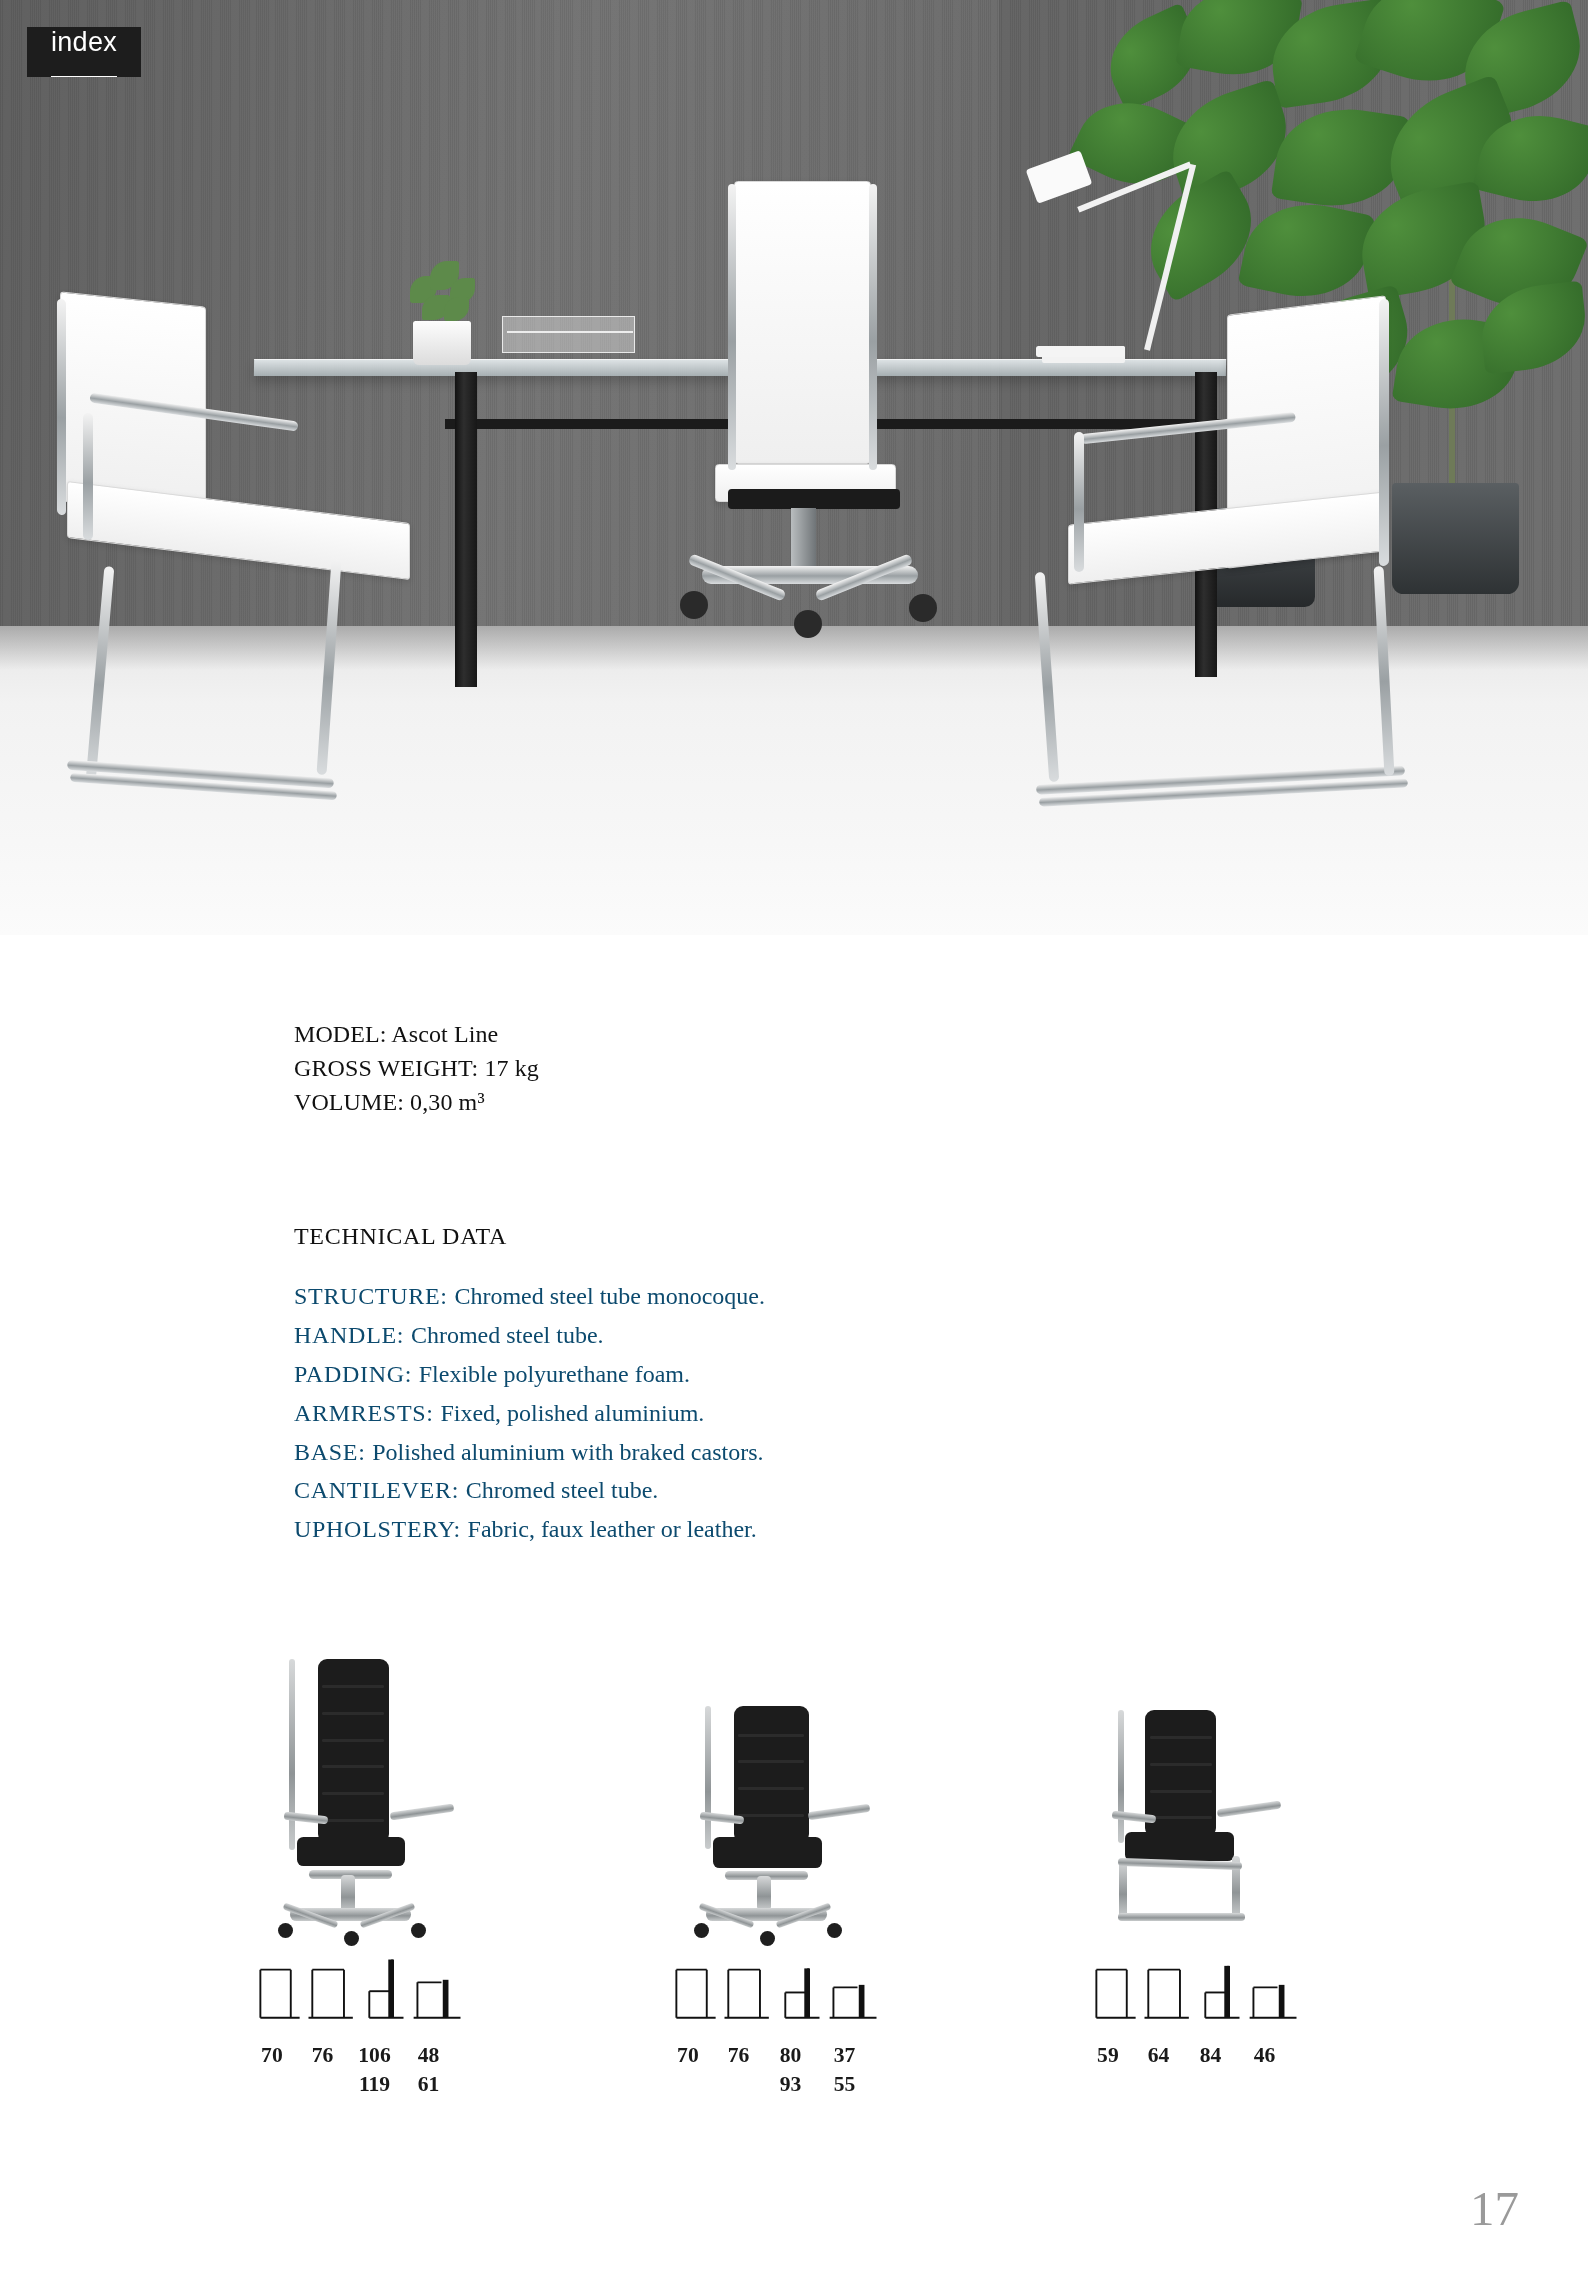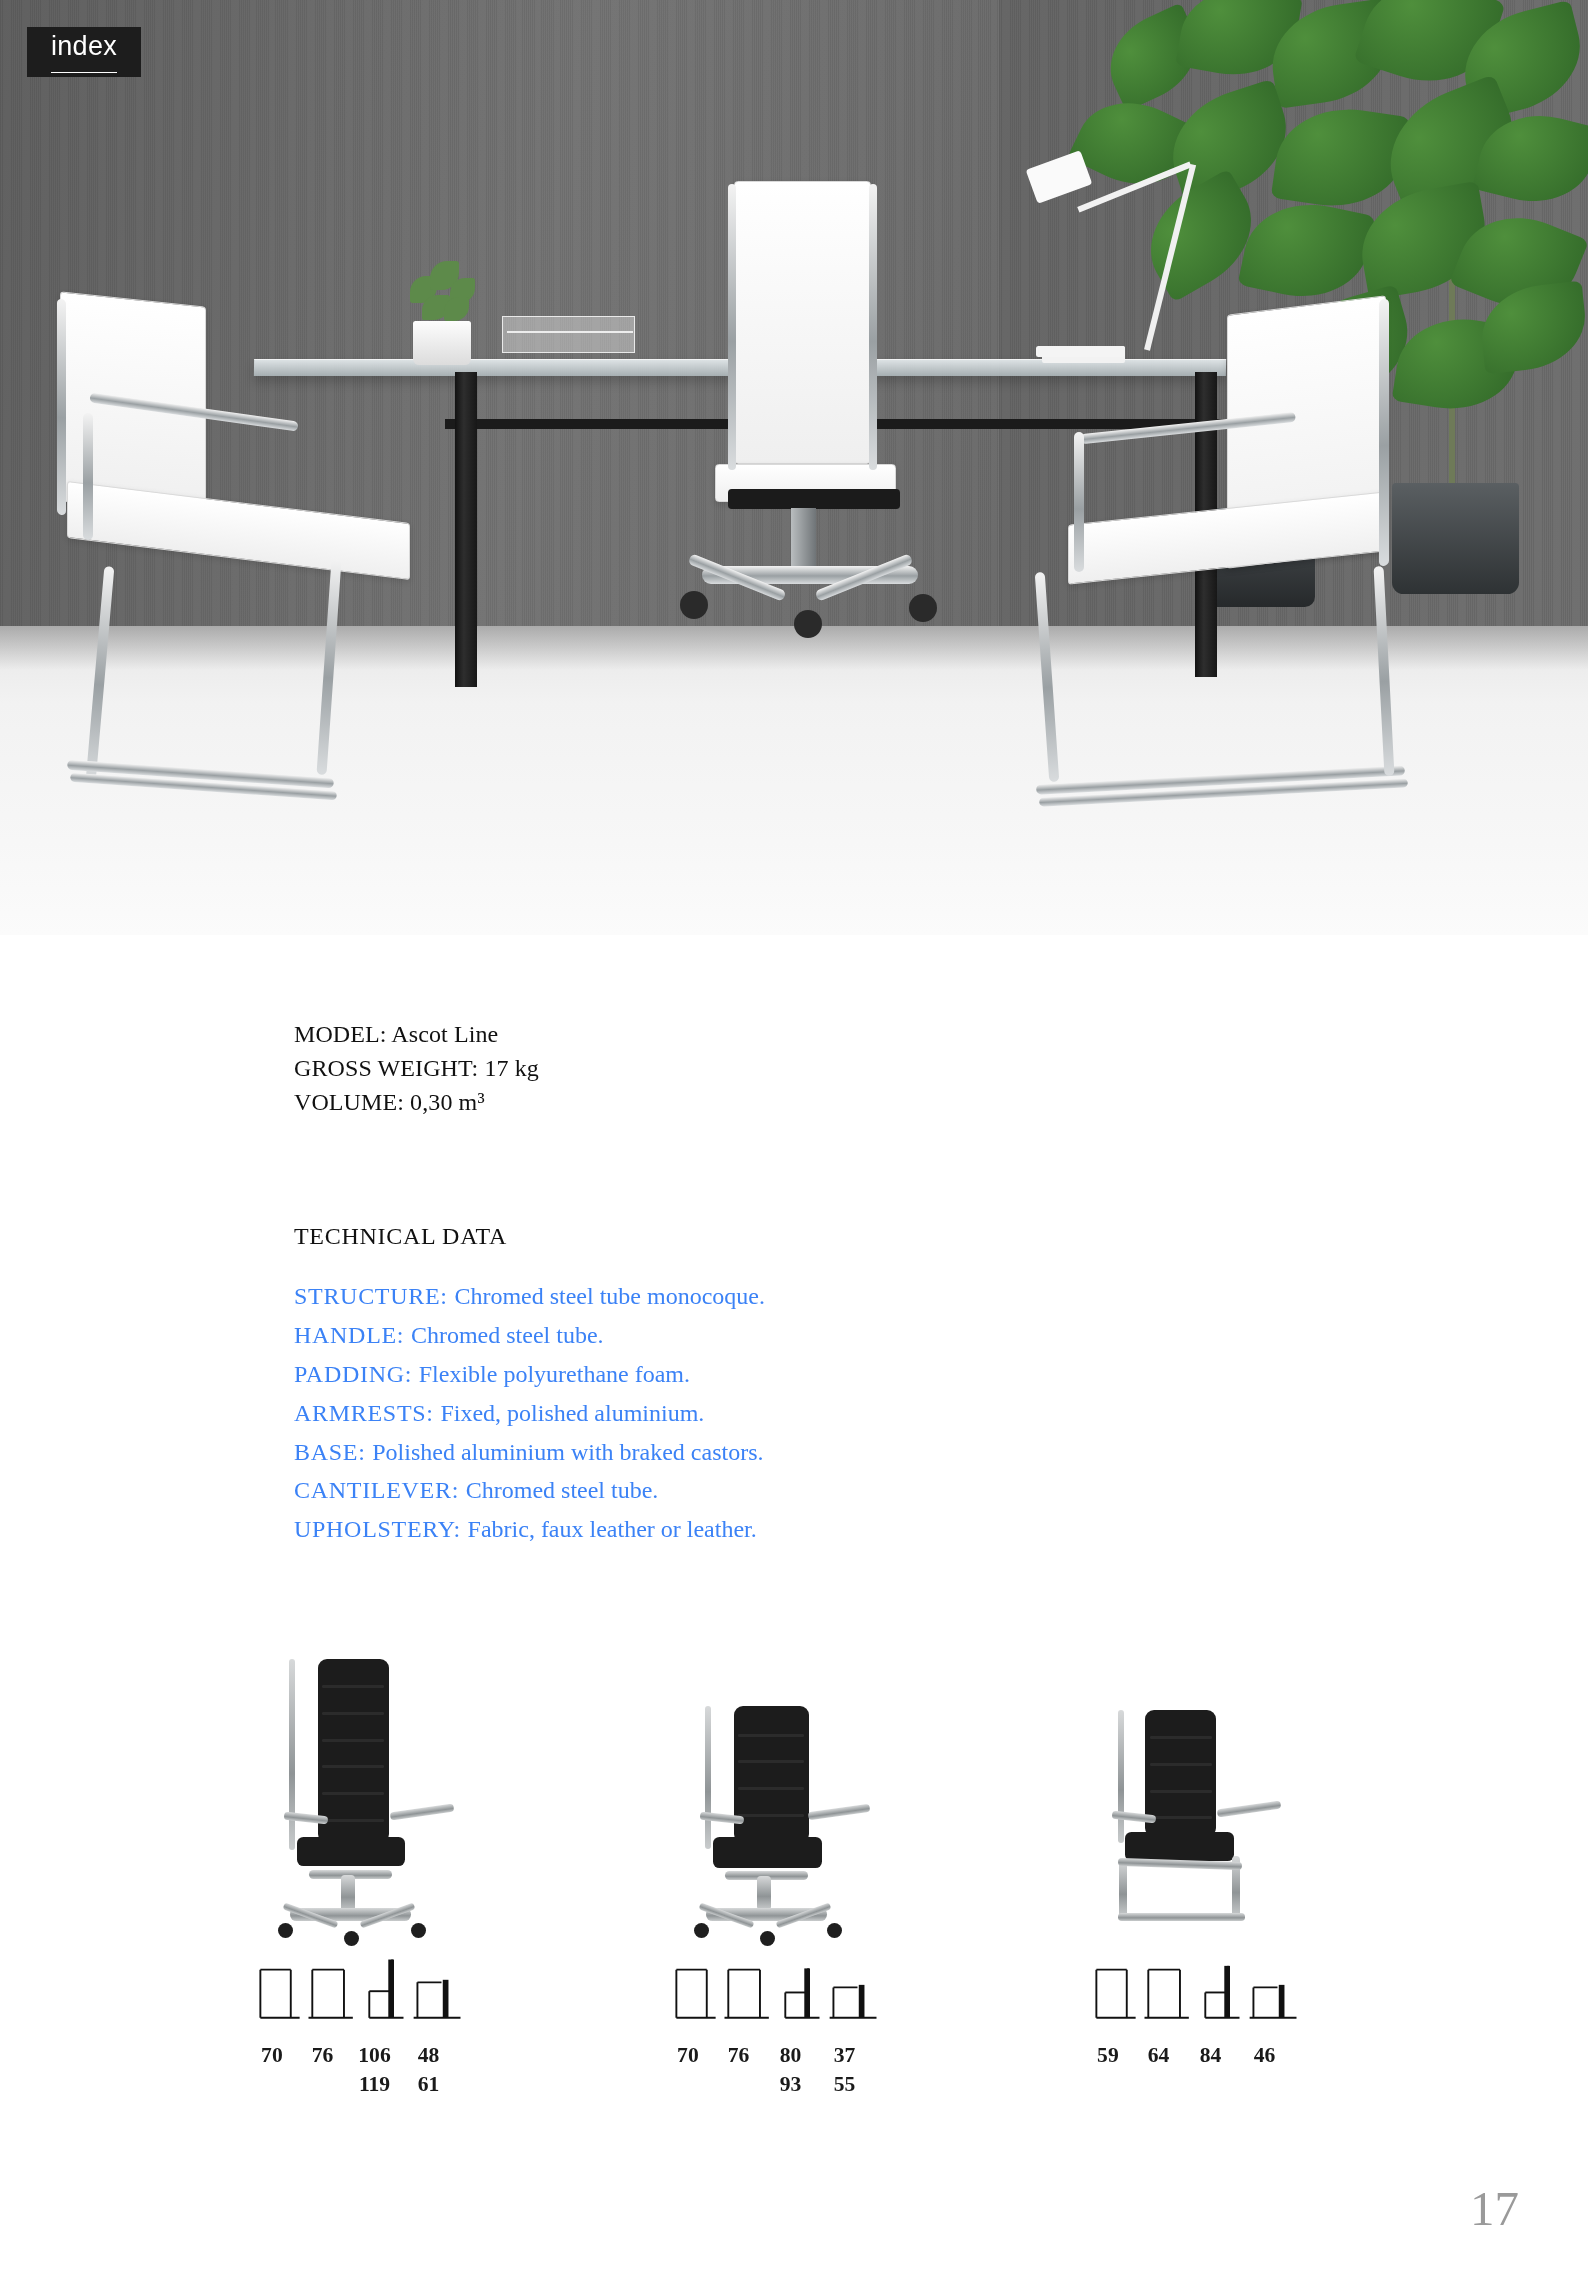--- a/index.html
+++ b/index.html
@@ -60,21 +60,21 @@
     background: #1d1d1d;
     display: flex; align-items: center; justify-content: center;
     z-index: 40;
   }
   .index-btn span {
     color: #ffffff;
     font-family: "Liberation Sans", sans-serif;
     font-size: 27px;
     letter-spacing: 0.3px;
     border-bottom: 1.3px solid #ffffff;
-    padding-bottom: 10px;
+    padding-bottom: 18px;
   }
 
   
   .desk-glass {
     position: absolute; left: 254px; top: 359px;
     width: 972px; height: 16.5px;
     background: linear-gradient(180deg, rgba(226,232,234,0.95), rgba(176,186,190,0.85));
     border-top: 1.9px solid rgba(255,255,255,0.85);
     box-shadow: 0 6.4px 10.2px rgba(0,0,0,0.18);
     transform: skewX(-1deg);
@@ -189,21 +189,21 @@
     left: 294px; top: 1223px;
     font-size: 24px;
     letter-spacing: 0.7px;
     color: #111111;
   }
   .tech-list {
     position: absolute;
     left: 294px; top: 1277px;
     font-size: 24px;
     line-height: 1.62;
-    color: #3b82f6;
+    color: #0c4a6e;
   }
   .tech-list .k { letter-spacing: 0.7px; }
 
   
   .figs {
     position: absolute;
     left: 0; top: 1646px;
     width: 1589px; height: 508px;
   }
   .fig {

